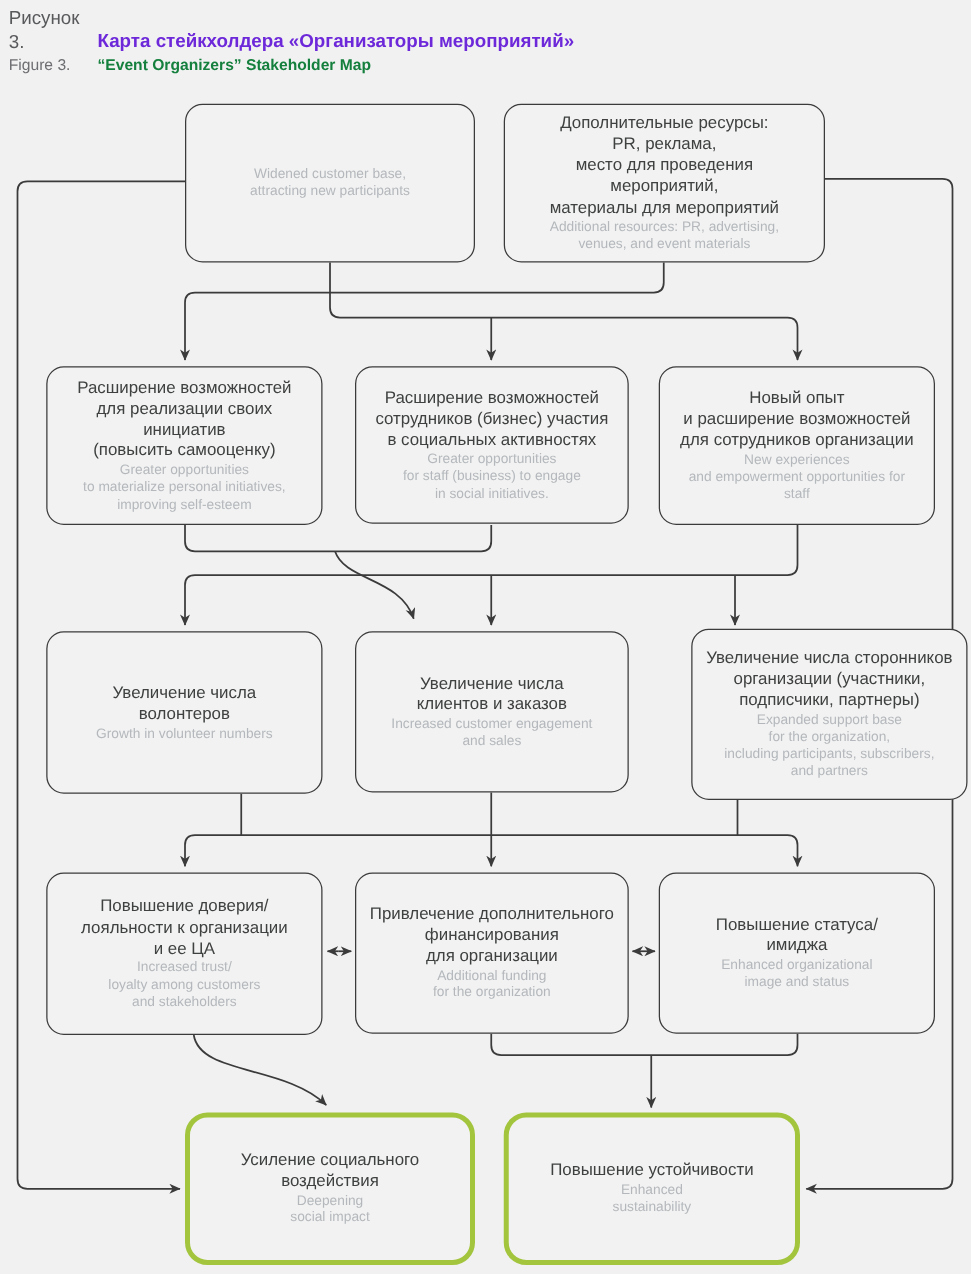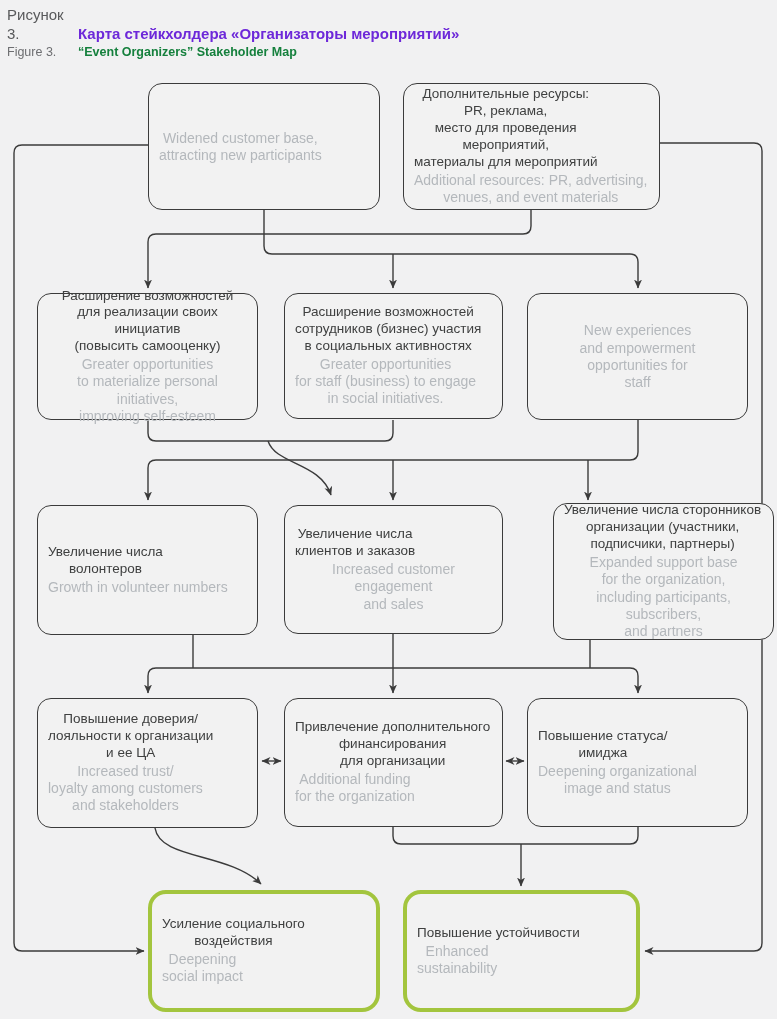--- a/index.html
+++ b/index.html
@@ -22,34 +22,34 @@
   
   .diagram{position:absolute;inset:0;}
   svg.connectors{position:absolute;left:0;top:0;z-index:1;}
   .node{
     position:absolute;z-index:2;
     box-sizing:border-box;
     background:#f2f2f2;
     border:1.4px solid #3b3b3b;
     border-radius:14px;
     display:flex;flex-direction:column;
-    justify-content:center;align-items:flex-start;
+    justify-content:center;align-items:center;
     text-align:center;
     padding:6px 10px;
   }
   .node.green{
     border:4px solid #a3c53e;
     border-radius:18px;
   }
   .node .ru{
     font-size:13.5px;line-height:1.25;color:#3f4040;
     white-space:pre-line;
   }
   .node .en{
-    font-size:14px;line-height:1.24;color:#b4b8bc;
+    font-size:11px;line-height:1.24;color:#b4b8bc;
     white-space:pre-line;margin-top:1px;
   }
 </style>
 </head>
 <body>
 
 <div class="page">
 
   <header class="caption">
     <div class="cap-row1">
@@ -124,20 +124,23 @@
     </div>
     <div class="node" style="left:284px;top:293px;width:219px;height:126px">
       <div class="ru">Расширение возможностей
 сотрудников (бизнес) участия
 в социальных активностях</div>
       <div class="en">Greater opportunities
 for staff (business) to engage
 in social initiatives.</div>
     </div>
     <div class="node" style="left:527px;top:293px;width:221px;height:127px">
+      <div class="ru">Новый опыт
+и расширение возможностей
+для сотрудников организации</div>
       <div class="en">New experiences
 and empowerment opportunities for
 staff</div>
     </div>
 
     <div class="node" style="left:37px;top:505px;width:221px;height:130px">
       <div class="ru">Увеличение числа
 волонтеров</div>
       <div class="en">Growth in volunteer numbers</div>
     </div>
@@ -168,21 +171,21 @@
     <div class="node" style="left:284px;top:698px;width:219px;height:129px">
       <div class="ru">Привлечение дополнительного
 финансирования
 для организации</div>
       <div class="en">Additional funding
 for the organization</div>
     </div>
     <div class="node" style="left:527px;top:698px;width:221px;height:129px">
       <div class="ru">Повышение статуса/
 имиджа</div>
-      <div class="en">Deepening organizational
+      <div class="en">Enhanced organizational
 image and status</div>
     </div>
 
     <div class="node green" style="left:148px;top:890px;width:232px;height:122px">
       <div class="ru">Усиление социального
 воздействия</div>
       <div class="en">Deepening
 social impact</div>
     </div>
     <div class="node green" style="left:403px;top:890px;width:237px;height:122px">

